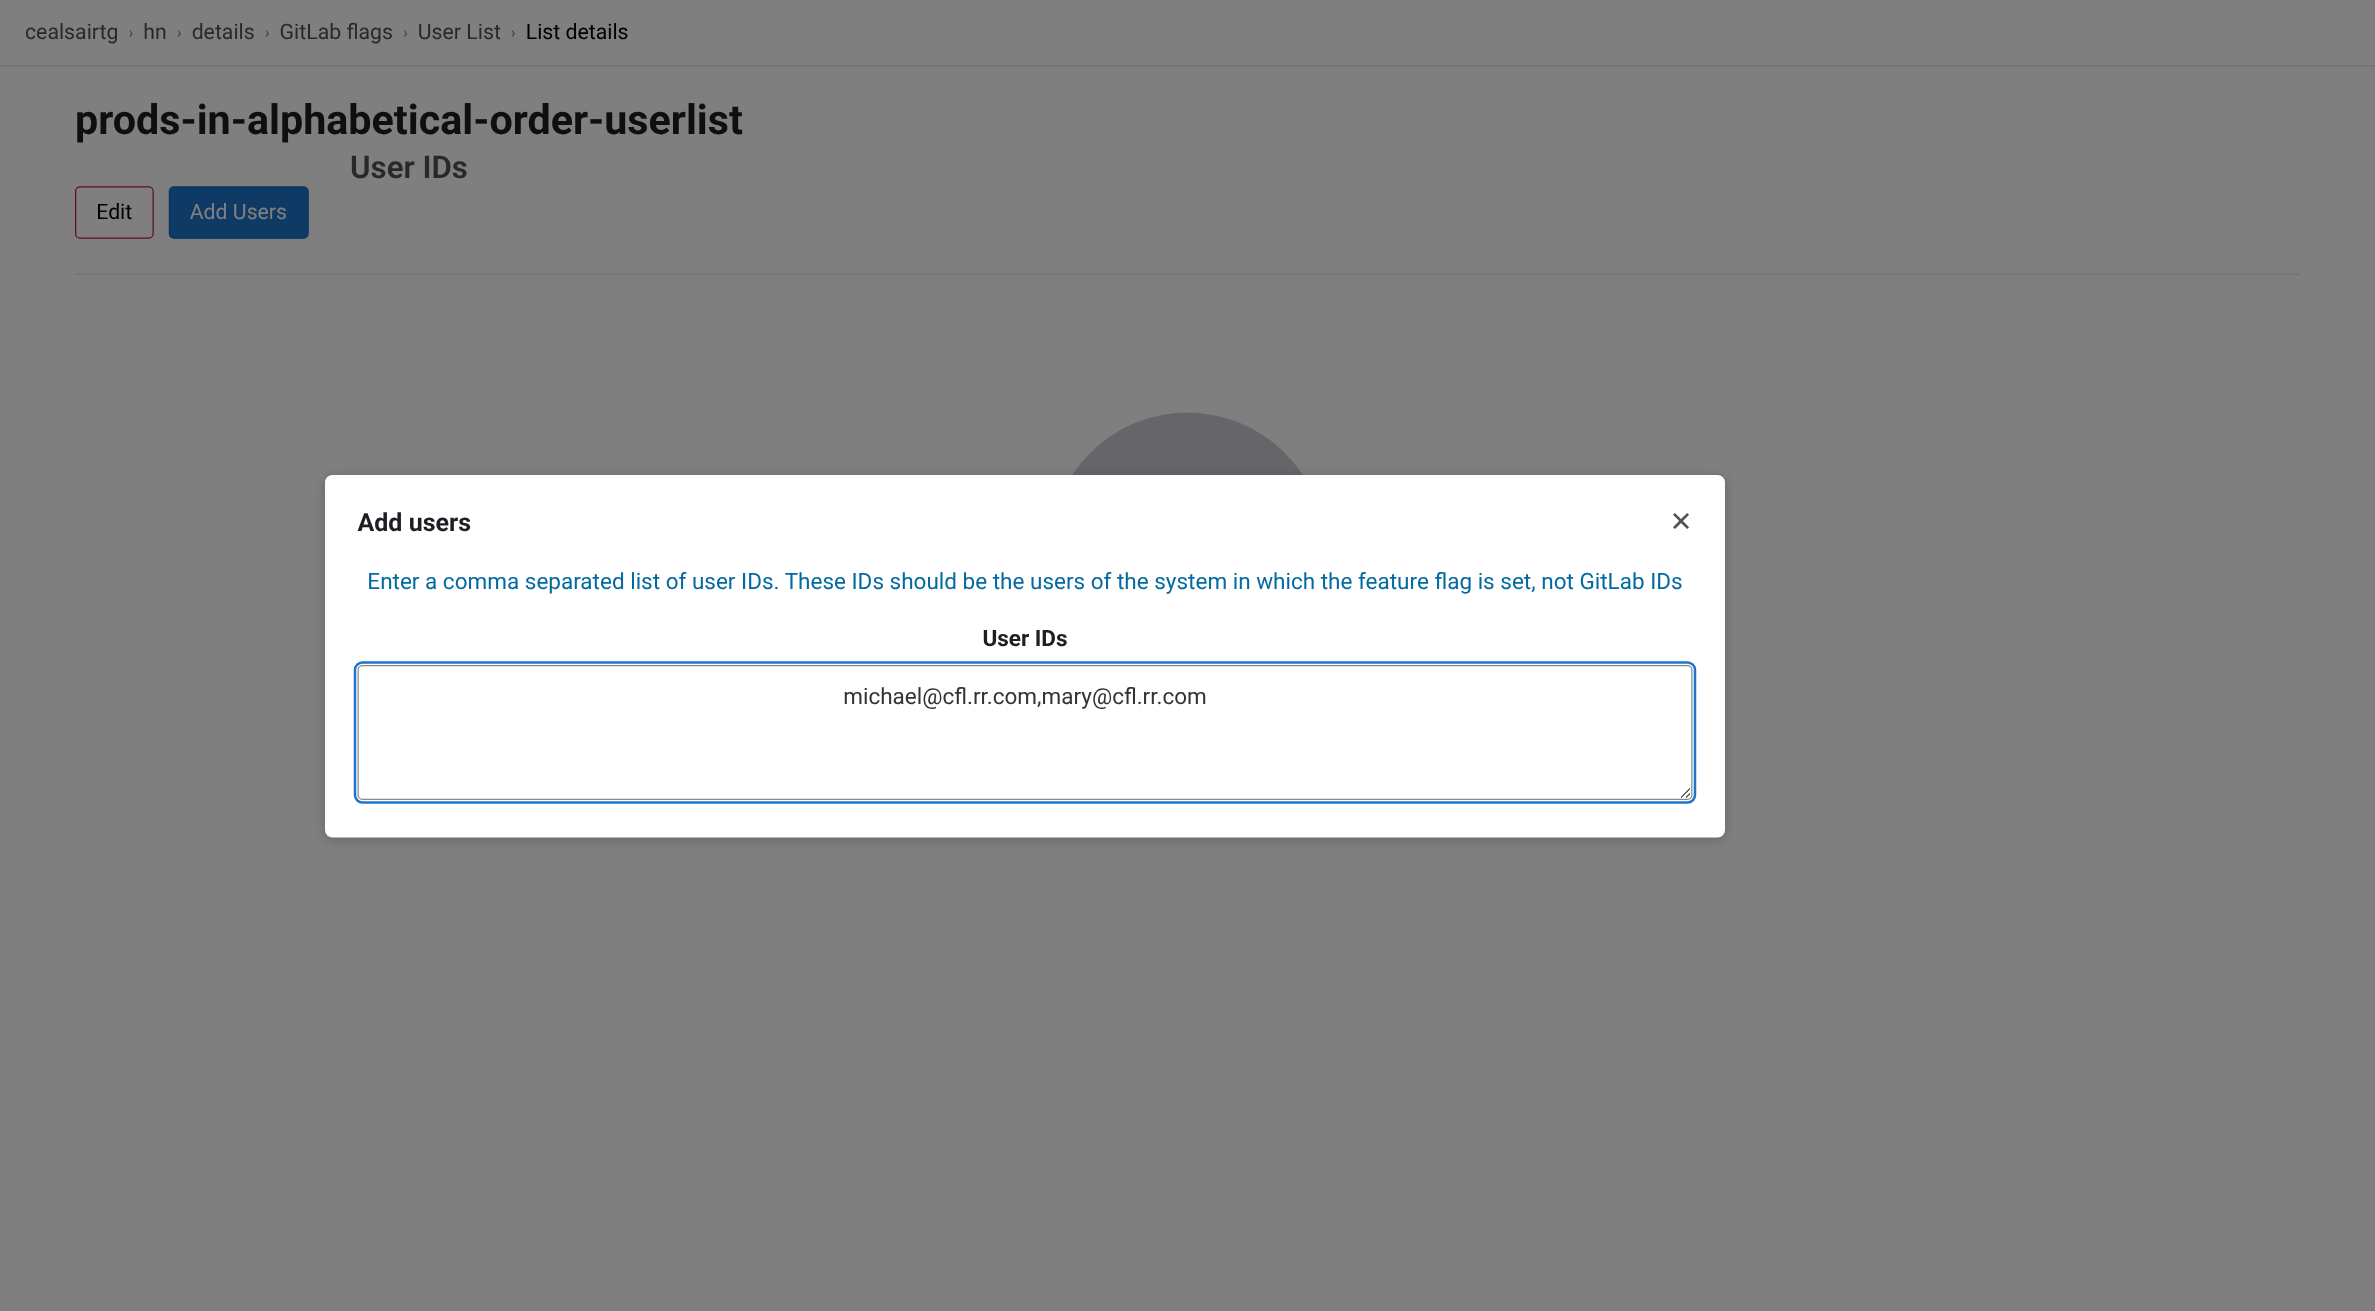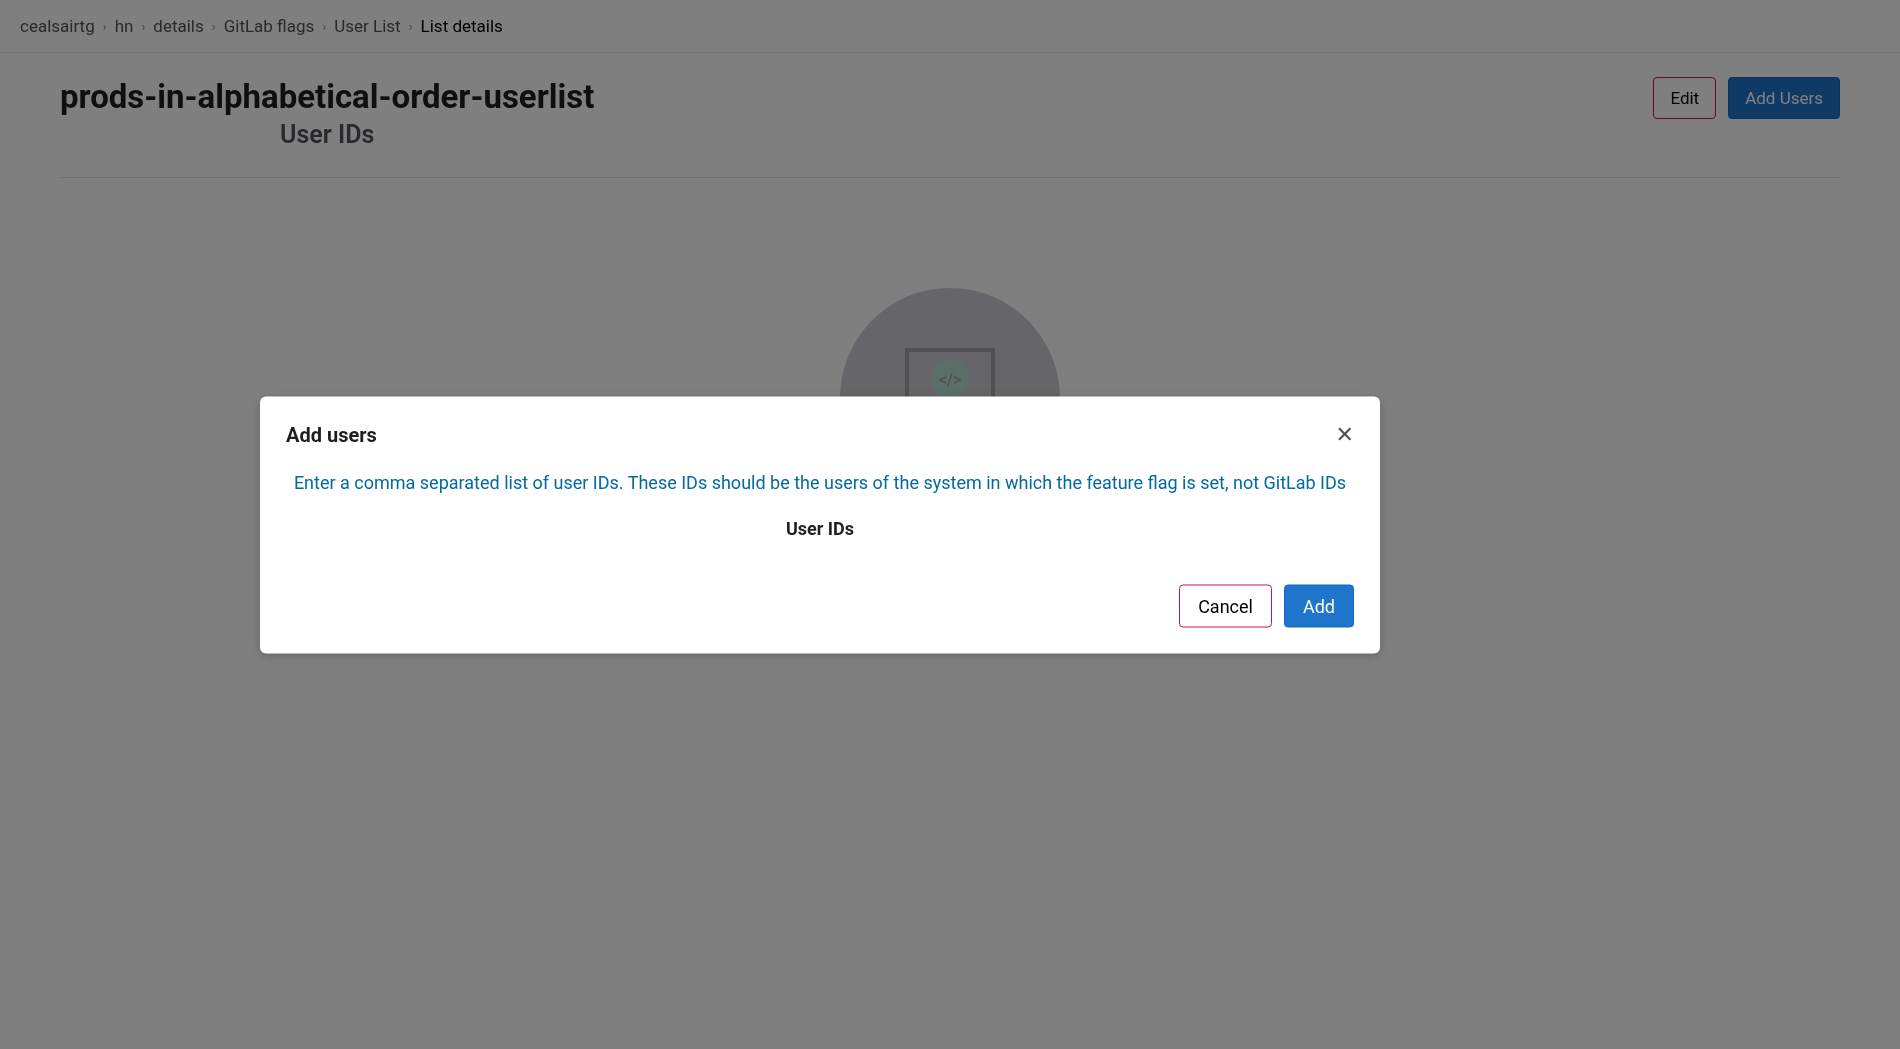--- a/index.html
+++ b/index.html
@@ -46,20 +46,21 @@
       font-size: 13px;
     }
     .content {
       padding: 24px 60px;
     }
     .header-row {
       display: flex;
       justify-content: space-between;
       align-items: flex-start;
       width: 100%;
+      flex-direction: column;
     }
     .title-block h1 {
       font-size: 33px;
       font-weight: 700;
       margin-bottom: 4px;
     }
     .title-block h2 {
       font-size: 25px;
       font-weight: 600;
       color: #535158;
@@ -253,18 +254,17 @@
 
 <div class="modal">
   <div class="modal-header">
     <div class="modal-title">Add users</div>
     <button class="close-icon">✕</button>
   </div>
 
   <p class="modal-description">Enter a comma separated list of user IDs. These IDs should be the users of the system in which the feature flag is set, not GitLab IDs</p>
 
   <label class="field-label">User IDs</label>
-
-  <div class="modal-footer">
-    <button class="btn">Cancel</button>
-    <button class="btn btn-primary">Add</button>
+  <div class="textarea-wrap">
+    <textarea class="user-ids-textarea" style="">michael@cfl.rr.com,mary@cfl.rr.com</textarea>
   </div>
+
 </div>
 
 </body></html>

